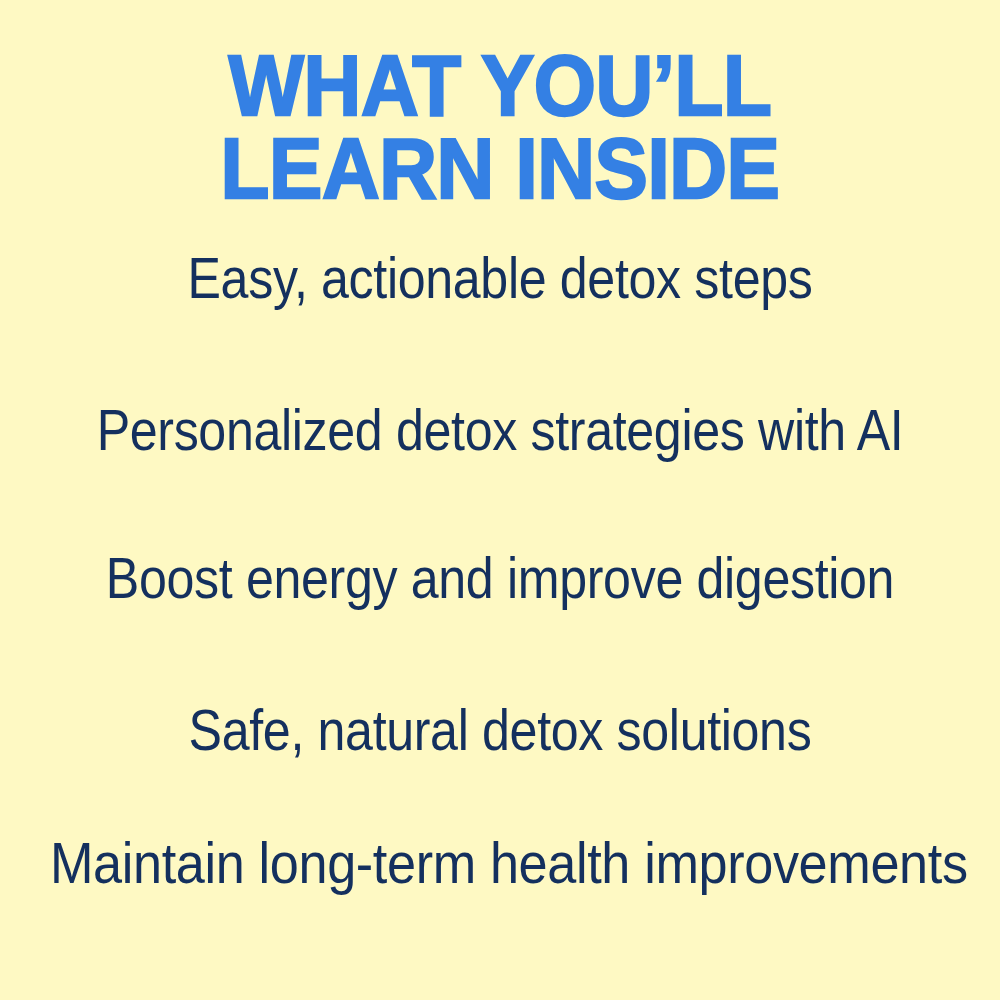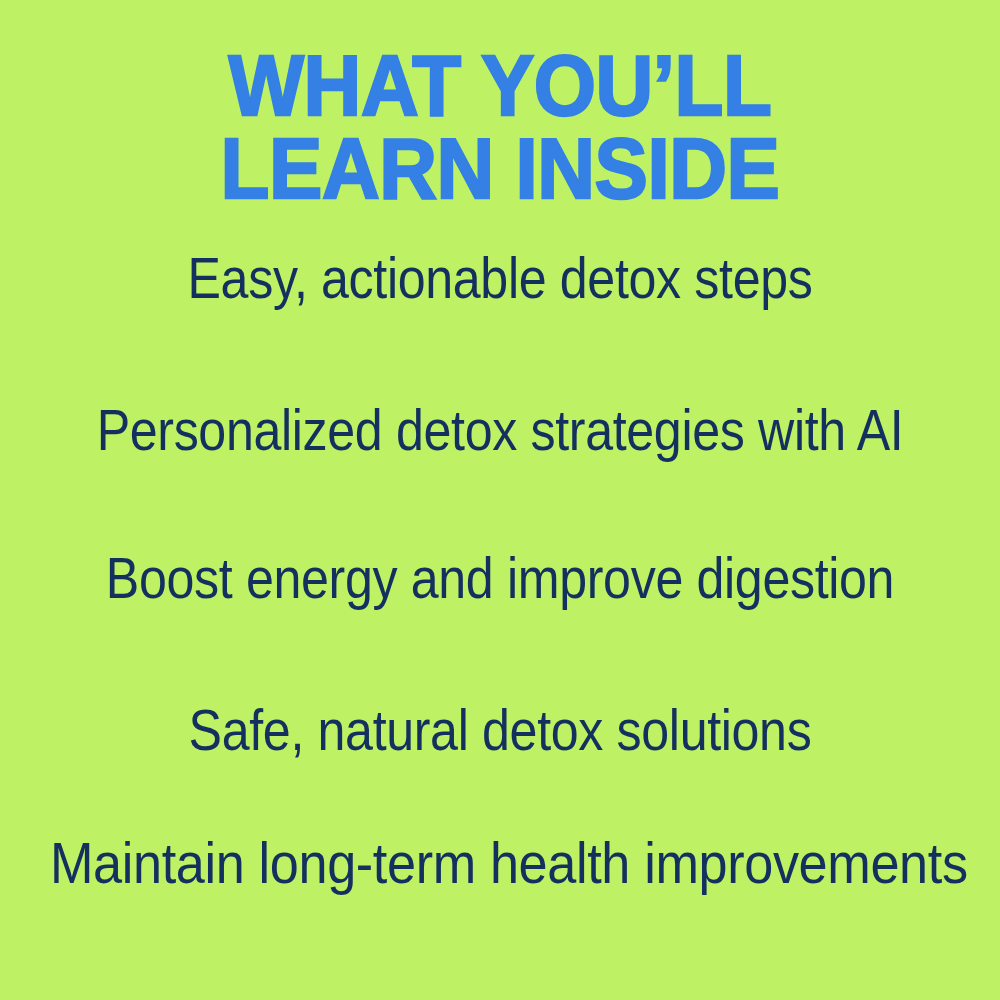--- a/index.html
+++ b/index.html
@@ -76,21 +76,21 @@
 
   .bullet.b0 { top: 14px; }
   .bullet.b1 { top: 166px; }
   .bullet.b2 { top: 314px; }
   .bullet.b3 { top: 466px; }
   .bullet.b4 { top: 598px; font-size: 58px; transform: scaleX(0.90); }
 </style>
 </head>
 <body style="background: rgb(214, 228, 251);">
 
-<div class="slide" style="background: #bef264;">
+<div class="slide" style="background: #fef9c3;">
 
   <div class="heading" style="color: rgb(52, 128, 228);">
     <span class="hline" style="-webkit-text-stroke: 2.4px rgb(52, 128, 228);">WHAT YOU’LL</span>
     <span class="hline" style="-webkit-text-stroke: 2.4px rgb(52, 128, 228);">LEARN INSIDE</span>
   </div>
 
   <div class="bullets">
     <div class="bullet b0" style="color: rgb(20, 48, 94);">Easy, actionable detox steps</div>
     <div class="bullet b1" style="color: rgb(20, 48, 94);">Personalized detox strategies with AI</div>
     <div class="bullet b2" style="color: rgb(20, 48, 94);">Boost energy and improve digestion</div>

